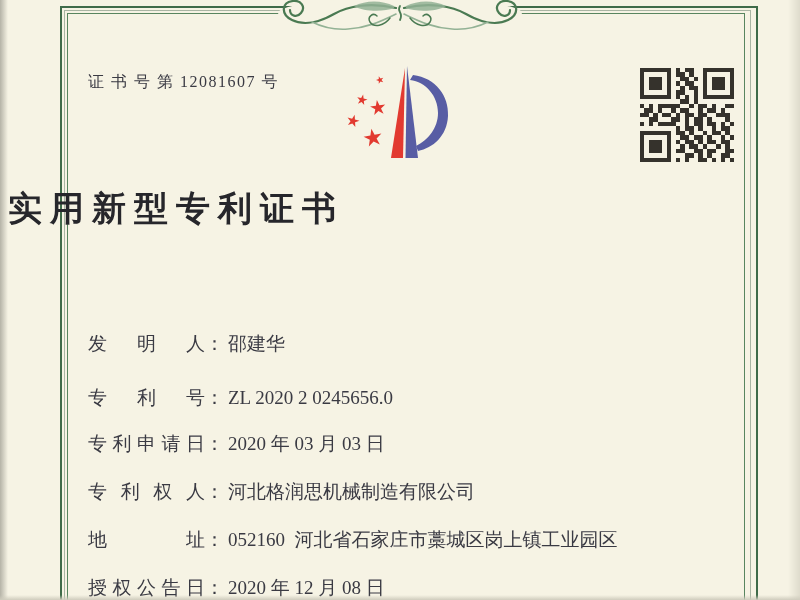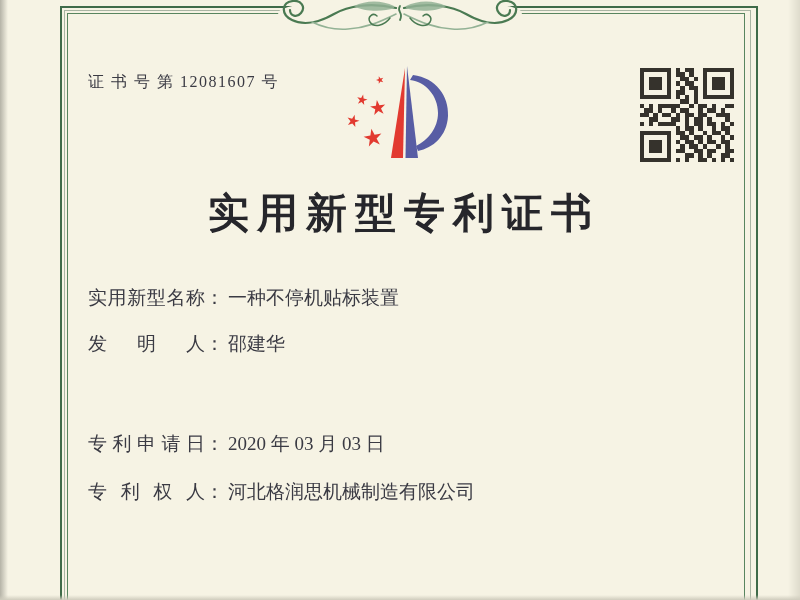--- a/index.html
+++ b/index.html
@@ -24,22 +24,22 @@
   .ornament{position:absolute;left:264px;top:0;width:272px;height:34px;}
   
   .cert-no{position:absolute;left:88px;top:72px;font-size:16px;letter-spacing:1.5px;white-space:pre;}
   
   .logo{position:absolute;left:344px;top:64px;width:120px;height:116px;}
   
   .qr{position:absolute;left:640px;top:68px;width:94px;height:94px;
       display:grid;grid-template-columns:repeat(21,1fr);grid-template-rows:repeat(21,1fr);}
   .qr .m{background:var(--qr_dark,#35322c);}
   
-  .title{position:absolute;left:0;top:186px;width:800px;text-align:center;
-    font-size:41px;font-weight:600;letter-spacing:8px;padding-left:8px;box-sizing:border-box;
+  .title{position:absolute;left:0;top:186px;width:800px;text-align:left;
+    font-size:34px;font-weight:600;letter-spacing:8px;padding-left:8px;box-sizing:border-box;
     color:var(--title_ink,#26262b);}
   
   .row{position:absolute;left:88px;font-size:19px;line-height:22px;white-space:nowrap;}
   .row .lbl{display:inline-block;width:117px;text-align:justify;text-align-last:justify;
     -moz-text-align-last:justify;vertical-align:bottom;}
   .row .colon{display:inline-block;margin-right:4px;}
   .row .val{white-space:pre;}
   .row-grant{left:407px;}
 </style>
 </head>
@@ -530,29 +530,35 @@
       <div></div>
       <div class="m"></div>
       <div></div>
       <div class="m"></div>
       <div></div>
       <div class="m"></div>
     </div>
 
   <div class="title">实用新型专利证书</div>
 
-  <div class="row" style="top:287px">
-    <span class="lbl">实用新型名称</span><span class="colon">：</span><span class="val">一种不停机贴标装置</span>
-  </div>
   <div class="row" style="top:333px">
     <span class="lbl">发明人</span><span class="colon">：</span><span class="val">邵建华</span>
+  </div>
+  <div class="row" style="top:387px">
+    <span class="lbl">专利号</span><span class="colon">：</span><span class="val">ZL 2020 2 0245656.0</span>
   </div>
   <div class="row" style="top:433px">
     <span class="lbl">专利申请日</span><span class="colon">：</span><span class="val">2020 年 03 月 03 日</span>
   </div>
   <div class="row" style="top:481px">
     <span class="lbl">专利权人</span><span class="colon">：</span><span class="val">河北格润思机械制造有限公司</span>
   </div>
+  <div class="row" style="top:529px">
+    <span class="lbl">地址</span><span class="colon">：</span><span class="val">052160  河北省石家庄市藁城区岗上镇工业园区</span>
+  </div>
+  <div class="row" style="top:577px">
+    <span class="lbl">授权公告日</span><span class="colon">：</span><span class="val">2020 年 12 月 08 日</span>
+  </div>
 
   <div class="edge-left"></div>
   <div class="edge-right"></div>
   <div class="edge-bottom"></div>
 </div>
 
 </body></html>

